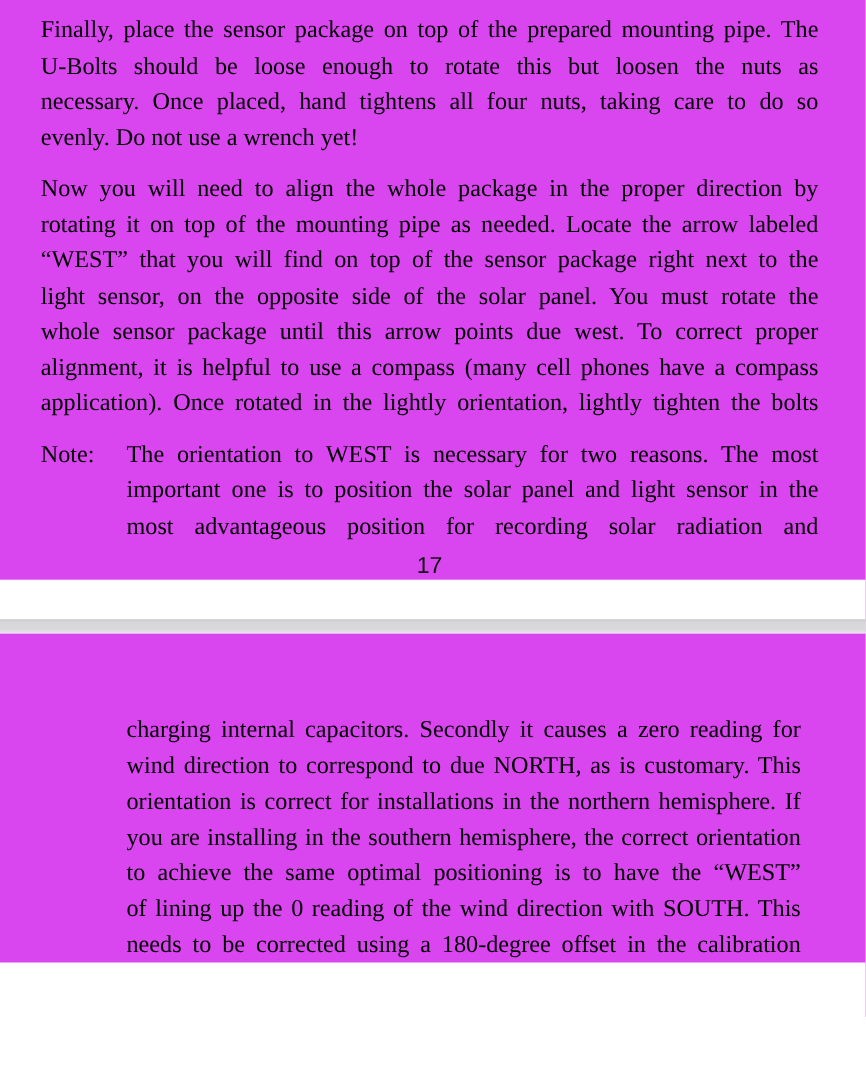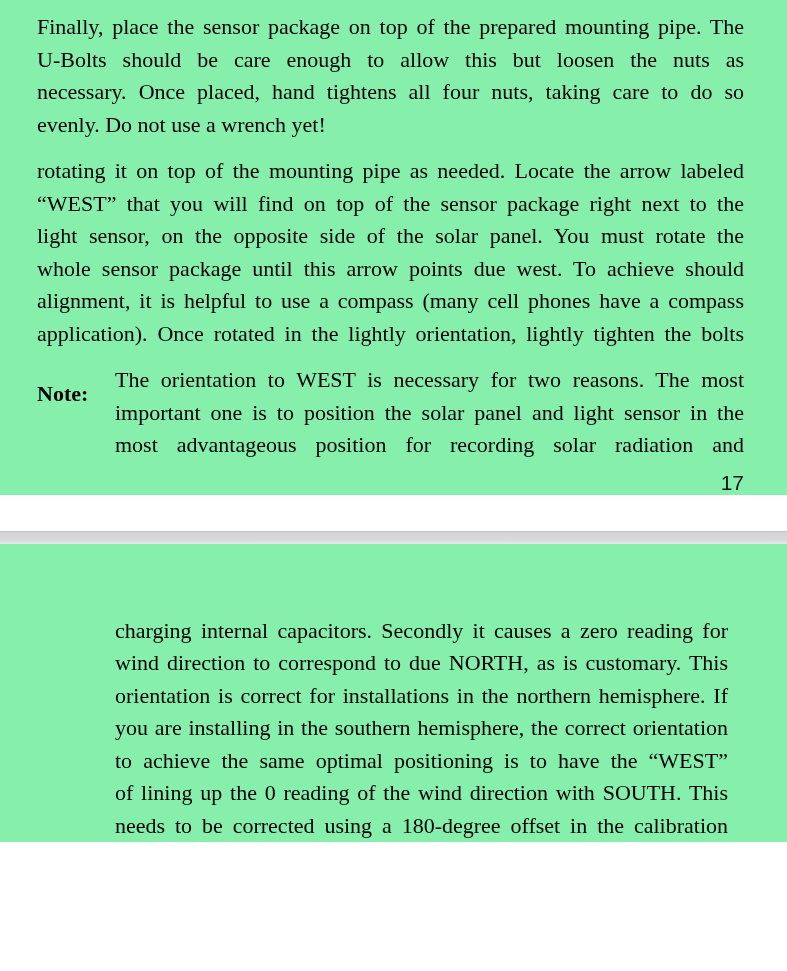--- a/index.html
+++ b/index.html
@@ -8,21 +8,21 @@
   }
   body {
     width: 787px;
     height: 971px;
     overflow: hidden;
     background: #ffffff;
     color: #000000;
     font-family: "Liberation Serif", "DejaVu Serif", serif;
   }
   .page {
-    background: #86efac;
+    background: #d946ef;
   }
   .page-1 {
     padding: 11px 43px 0 37px;
   }
   .page-2 {
     padding: 71px 59px 0 115px;
   }
   .para {
     margin: 0 0 14px 0;
   }
@@ -39,30 +39,30 @@
     -moz-text-align-last: left;
   }
   .note-block {
     position: relative;
     padding-left: 78px;
     margin: 0;
   }
   .note-label {
     position: absolute;
     left: 0;
-    top: 14px;
-    font-weight: bold;
+    top: 0;
+    font-weight: normal;
     font-size: 22px;
     line-height: 32.5px;
   }
   .page-number {
     margin-top: 9px;
     height: 24px;
     line-height: 24px;
-    text-align: right;
+    text-align: center;
     font-family: "Liberation Sans", "DejaVu Sans", sans-serif;
     font-size: 21px;
     color: #111111;
   }
   .page-divider {
     height: 13px;
     margin-top: 36px;
     background: linear-gradient(to bottom,
       #c2c2c6 0px,
       #d6d6d9 2px,
@@ -72,30 +72,31 @@
 </style>
 </head>
 <body>
 
 <main>
 
   <section class="page page-1">
 
     <div class="para">
       <div class="jline">Finally, place the sensor package on top of the prepared mounting pipe. The</div>
-      <div class="jline">U-Bolts should be care enough to allow this but loosen the nuts as</div>
+      <div class="jline">U-Bolts should be loose enough to rotate this but loosen the nuts as</div>
       <div class="jline">necessary. Once placed, hand tightens all four nuts, taking care to do so</div>
       <div class="jline end">evenly. Do not use a wrench yet!</div>
     </div>
 
     <div class="para">
+      <div class="jline">Now you will need to align the whole package in the proper direction by</div>
       <div class="jline">rotating it on top of the mounting pipe as needed. Locate the arrow labeled</div>
       <div class="jline">“WEST” that you will find on top of the sensor package right next to the</div>
       <div class="jline">light sensor, on the opposite side of the solar panel. You must rotate the</div>
-      <div class="jline">whole sensor package until this arrow points due west. To achieve should</div>
+      <div class="jline">whole sensor package until this arrow points due west. To correct proper</div>
       <div class="jline">alignment, it is helpful to use a compass (many cell phones have a compass</div>
       <div class="jline">application). Once rotated in the lightly orientation, lightly tighten the bolts</div>
     </div>
 
     <div class="note-block">
       <span class="note-label">Note:</span>
       <div class="jline">The orientation to WEST is necessary for two reasons. The most</div>
       <div class="jline">important one is to position the solar panel and light sensor in the</div>
       <div class="jline">most advantageous position for recording solar radiation and</div>
     </div>

